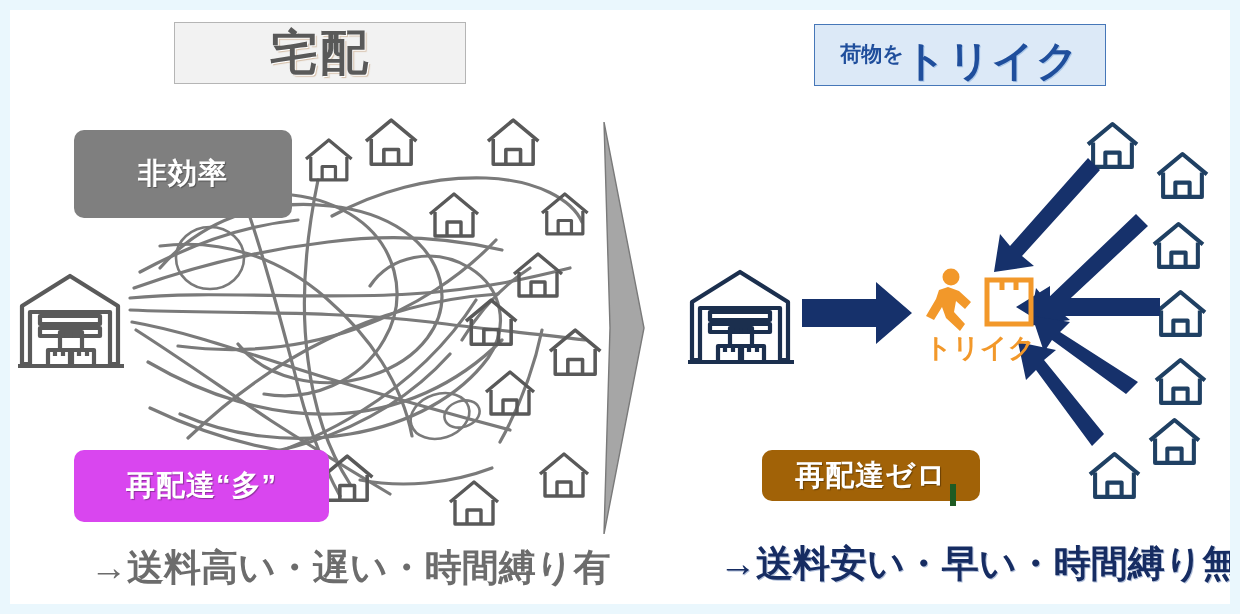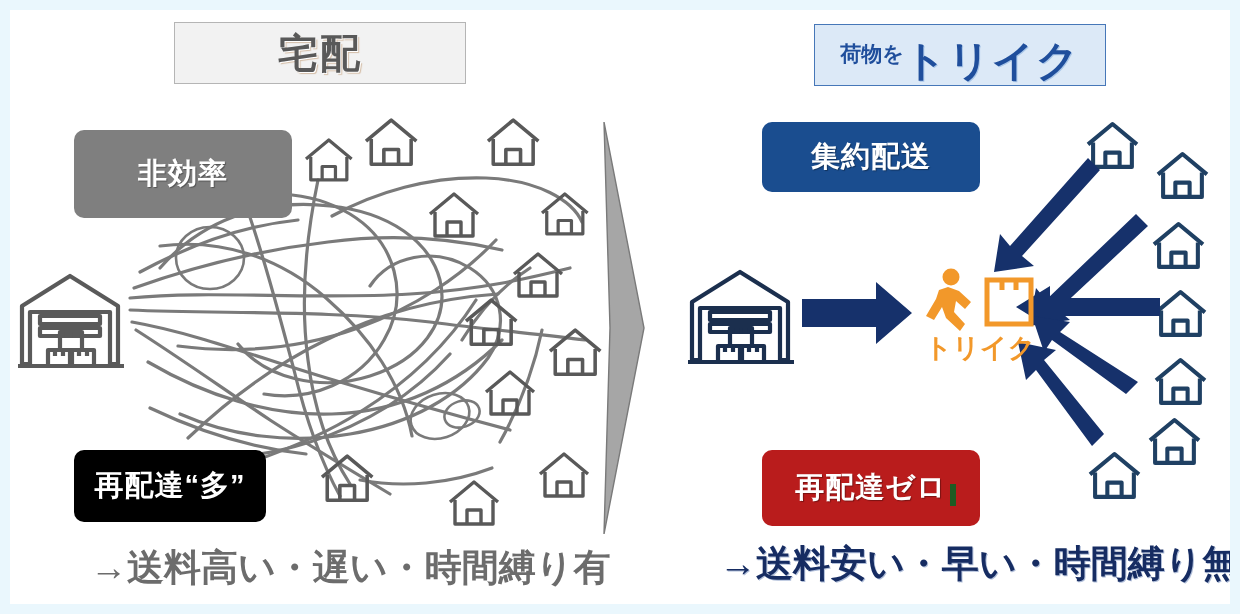--- a/index.html
+++ b/index.html
@@ -19,21 +19,21 @@
   .abs { position: absolute; }
 
   
   #title-left-box {
     left: 164px; top: 12px; width: 292px; height: 62px;
     background: #f2f2f2;
     border: 1px solid #b5b5b5;
     display: flex; align-items: center; justify-content: center;
   }
   #title-left-text {
-    font-size: 40px; font-weight: bold; color: #595959;
+    font-size: 48px; font-weight: bold; color: #595959;
     letter-spacing: 2px;
     text-shadow: 1px 1px 0 #ffffff, 2px 2px 1px rgba(190,150,110,.55);
   }
 
   #title-right-box {
     left: 804px; top: 14px; width: 292px; height: 62px;
     background: #dce9f7;
     border: 1px solid #4677b8;
     display: flex; align-items: flex-end; justify-content: center;
     padding-bottom: 3px;
@@ -52,23 +52,23 @@
   .pill {
     display: flex; align-items: center; justify-content: center;
     border-radius: 10px;
   }
   .pill-label {
     font-size: 29px; font-weight: bold; color: #ffffff;
     letter-spacing: 1px;
     text-shadow: 1px 1px 1px rgba(0,0,0,.35);
   }
   #pill-inefficient { left: 64px; top: 120px; width: 218px; height: 88px; background: #7f7f7f; }
-  #pill-redelivery-many { left: 64px; top: 440px; width: 192px; height: 72px; background: #000000; }
+  #pill-redelivery-many { left: 64px; top: 440px; width: 255px; height: 72px; background: #d946ef; }
   #pill-consolidated { left: 752px; top: 112px; width: 218px; height: 70px; background: #1a4d8f; }
-  #pill-redelivery-zero { left: 752px; top: 440px; width: 218px; height: 76px; background: #b91c1c; }
+  #pill-redelivery-zero { left: 752px; top: 440px; width: 218px; height: 51px; background: #a16207; }
   #zero-tick {
     left: 940px; top: 474px; width: 6px; height: 22px;
     background: #1f5b23;
   }
 
   
   .caption { font-size: 37px; font-weight: bold; letter-spacing: 0px; white-space: nowrap; }
   #caption-left  { left: 80px;  top: 533px; color: #6c6c6c; }
   #caption-right { left: 709px; top: 529px; color: #162c62; text-shadow: 1px 1px 0 rgba(80,110,170,.45); }
 
@@ -282,23 +282,20 @@
   </div>
 
   <div class="abs pill" id="pill-inefficient">
     <span class="pill-label">非効率</span>
   </div>
 
   <div class="abs pill" id="pill-redelivery-many">
     <span class="pill-label">再配達“多”</span>
   </div>
 
-  <div class="abs pill" id="pill-consolidated">
-    <span class="pill-label">集約配送</span>
-  </div>
 
   <div class="abs pill" id="pill-redelivery-zero">
     <span class="pill-label">再配達ゼロ</span>
   </div>
   <div class="abs" id="zero-tick"></div>
 
   <div class="abs" id="trike-mark">
     <svg viewBox="0 0 130 70" width="130" height="70" xmlns="http://www.w3.org/2000/svg">
       <g fill="#f2982a">
         <circle cx="36" cy="9" r="8.5"></circle>

